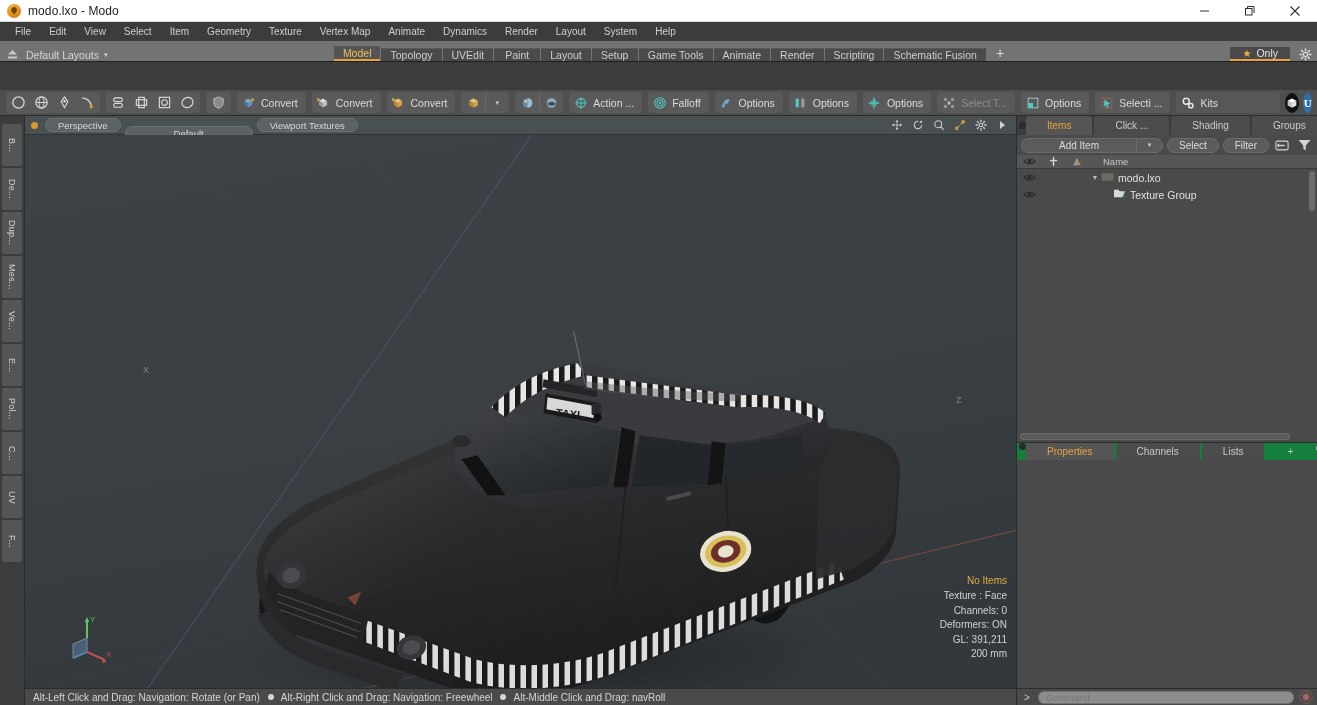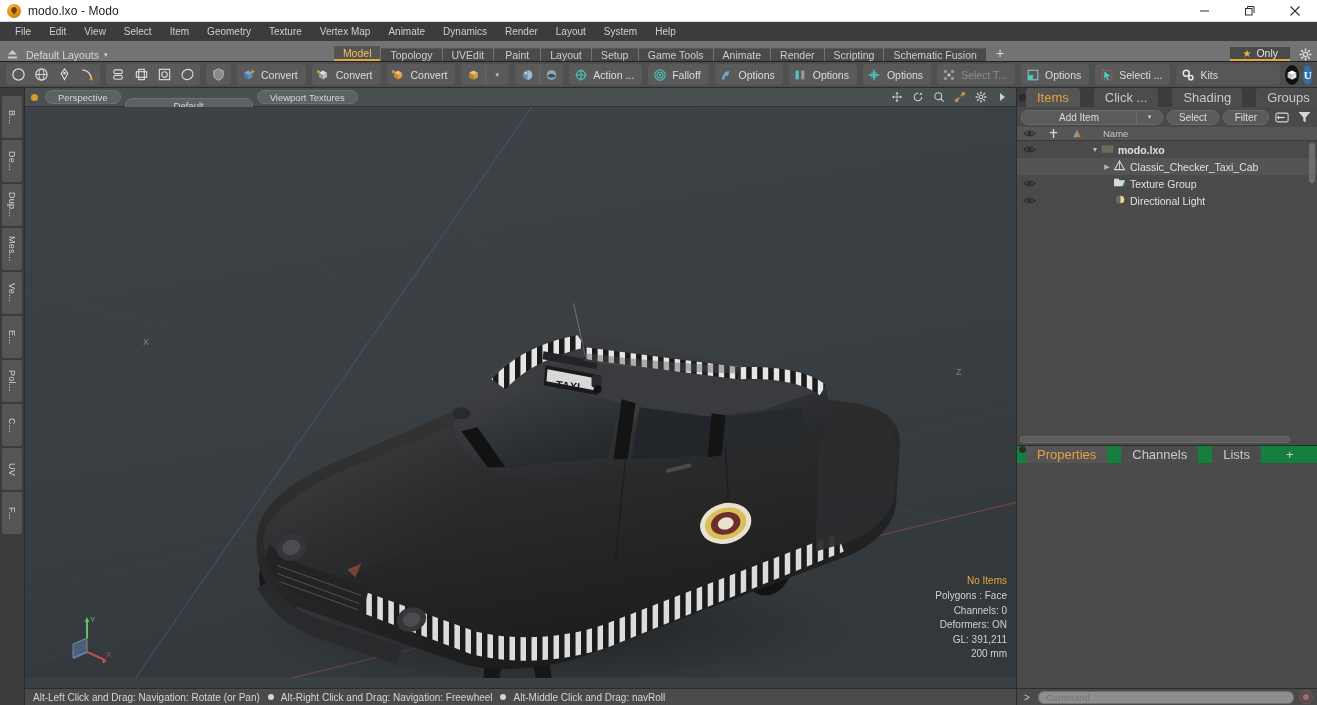--- a/index.html
+++ b/index.html
@@ -73,21 +73,21 @@
     display: flex; align-items: center; gap: 5px; padding: 0 12px;
     font-size: 10.5px; color: #e2e2e2; background: #4a4a4a;
     border-bottom: 2px solid #e8a33d; margin-right: 3px;
   }
   .only-btn .star { color: #f0b440; font-size: 10px; }
   .gear-btn { width: 24px; display: flex; align-items: center; justify-content: center; color: #d8d8d8; }
 
   
   .toolstrip {
     height: 26px; background: #4f4f4f; display: flex; align-items: center;
-    flex: 0 0 26px; padding: 0 3px; gap: 0px; border-bottom: 1px solid #2c2c2c;
+    flex: 0 0 26px; padding: 0 3px; gap: 0px; border-bottom: 1px solid #2c2c2c; margin-top: 28px;
   }
   .tgroup { display: flex; align-items: center; background: #5a5a5a; border-radius: 4px;
             padding: 1px; margin: 0 3px; height: 21px; }
   .tbtn {
     width: 23px; height: 19px; display: flex; align-items: center; justify-content: center;
     border-radius: 3px; color: #d8d8d8;
   }
   .tbtn.sep { border-left: 1px solid #6a6a6a; }
   .tbtn-wide {
     display: flex; align-items: center; gap: 5px; height: 21px; padding: 0 8px 0 4px;
@@ -159,22 +159,22 @@
   }
   .panel-tabbar {
     height: 19px; background: #3c3c3c; display: flex; align-items: stretch; flex: 0 0 19px;
     padding-left: 2px;
   }
   .panel-tabbar .knob {
     width: 14px; display: flex; align-items: center; justify-content: center;
   }
   .knob .kdot { width: 7px; height: 7px; border-radius: 50%; background: #2b2b2b; }
   .ptab {
-    padding: 0 11px; display: flex; align-items: center; font-size: 13px; color: #c9c9c9;
-    background: #4c4c4c; margin-right: 14px; border-radius: 3px 3px 0 0; white-space: nowrap;
+    padding: 0 21px; display: flex; align-items: center; font-size: 10px; color: #c9c9c9;
+    background: #4c4c4c; margin-right: 2px; border-radius: 3px 3px 0 0; white-space: nowrap;
   }
   .ptab.active { color: #e8a33d; background: #555555; }
   .panel-tabbar .grow { flex: 1 1 auto; }
   .ptico { width: 15px; display: flex; align-items: center; justify-content: center; color: #cfcfcf; font-size: 10px; }
 
   .itemtools {
     height: 20px; background: #4a4a4a; display: flex; align-items: center; gap: 4px;
     padding: 0 4px; flex: 0 0 20px;
   }
   .add-item {
@@ -197,21 +197,21 @@
   .lh-col { width: 24px; display: flex; align-items: center; justify-content: center; }
   .lh-name { padding-left: 14px; }
 
   .itemlist { flex: 1 1 auto; background: #4a4a4a; position: relative; overflow: hidden; }
   .ilrow { height: 17px; display: flex; align-items: center; font-size: 10.5px; color: #e0e0e0; }
   .ilrow.sel { background: #545454; }
   .il-eye { width: 24px; display: flex; align-items: center; justify-content: center; }
   .il-c2 { width: 24px; }
   .il-c3 { width: 24px; }
   .il-name { display: flex; align-items: center; gap: 4px; white-space: nowrap; }
-  .il-name.bold { font-weight: bold; }
+  .il-name.bold { font-weight: normal; }
   .il-tri { width: 12px; display: flex; align-items: center; justify-content: center; color: #b9b9b9; font-size: 7px; }
   .scroll-v {
     position: absolute; right: 2px; top: 2px; width: 6px; height: 40px; border-radius: 3px; background: #6d6d6d;
   }
   .scroll-h {
     height: 11px; background: #4a4a4a; display: flex; align-items: center; padding: 0 3px; flex: 0 0 11px;
   }
   .scroll-h .bar { height: 7px; border-radius: 3px; background: #5c5c5c; border: 1px solid #6a6a6a; }
   .props-tabbar {
     height: 18px; background: #15803d; display: flex; align-items: stretch; flex: 0 0 18px;
@@ -793,21 +793,21 @@
 
             <path d="M806 300 C846 306 872 320 872 342 L868 392 C862 412 842 428 818 436
                      L790 444 L792 346 Z" fill="#2b2c2e" opacity="0.95"></path>
 
             <path d="M560 246 C610 252 668 258 716 258 L712 266 C662 266 606 260 558 254 Z" fill="#54565a" opacity="0.4"></path>
           </g>
         </svg>
 
         <div class="vp-info">
           <div class="first">No Items</div>
-          <div>Polygons : Face</div>
+          <div>Texture : Face</div>
           <div>Channels: 0</div>
           <div>Deformers: ON</div>
           <div>GL: 391,211</div>
           <div>200 mm</div>
         </div>
 
         <svg class="vp-axis" viewBox="0 0 60 60">
           <path d="M14 34 L28 28 L28 42 L14 48 Z" fill="#5a7fa8" opacity="0.55" stroke="#b8cde0" stroke-width="1"></path>
           <line x1="28" y1="28" x2="28" y2="10" stroke="#5ec45e" stroke-width="2"></line>
           <polygon points="28,7 25.6,12 30.4,12" fill="#5ec45e"></polygon>
@@ -930,35 +930,20 @@
             <span>
               <svg width="13" height="11" viewBox="0 0 14 12">
                 <rect x="0.5" y="2.5" width="13" height="8" rx="1" fill="#6b6b60"></rect>
                 <path d="M0.5 2.5 L4 0.5 L6 2.5 Z M5 2.5 L8.5 0.5 L10.5 2.5 Z M9.5 2.5 L13 0.5 L13.5 2.5 Z" fill="#4e4e46"></path>
               </svg>
             </span>
             <span>modo.lxo</span>
           </div>
         </div>
 
-        <div class="ilrow sel">
-          <div class="il-eye"></div>
-          <div class="il-c2"></div>
-          <div class="il-c3"></div>
-          <div class="il-tri" style="margin-left:12px;">▶</div>
-          <div class="il-name">
-            <span>
-              <svg width="13" height="11" viewBox="0 0 14 12">
-                <path d="M7 1 L12.5 10.5 L1.5 10.5 Z" fill="none" stroke="#d8d8d8" stroke-width="1.1"></path>
-                <line x1="7" y1="1" x2="7" y2="10.5" stroke="#d8d8d8" stroke-width="0.9"></line>
-              </svg>
-            </span>
-            <span>Classic_Checker_Taxi_Cab</span>
-          </div>
-        </div>
 
         <div class="ilrow">
           <div class="il-eye">
             <svg width="13" height="9" viewBox="0 0 14 10">
               <path d="M0.8 5 Q7 -0.5 13.2 5 Q7 10.5 0.8 5 Z" fill="none" stroke="#2c2c2c" stroke-width="1.2"></path>
               <circle cx="7" cy="5" r="2.1" fill="#2c2c2c"></circle>
             </svg>
           </div>
           <div class="il-c2"></div>
           <div class="il-c3"></div>
@@ -967,40 +952,20 @@
             <span>
               <svg width="13" height="11" viewBox="0 0 14 12">
                 <path d="M1 2 L6 2 L7 3.6 L13 3.6 L13 10 L1 10 Z" fill="#2e7d4f"></path>
                 <path d="M1 2 L6 2 L7 3.6 L13 3.6 L10 10 L1 10 Z" fill="#d8d8d8"></path>
               </svg>
             </span>
             <span>Texture Group</span>
           </div>
         </div>
 
-        <div class="ilrow">
-          <div class="il-eye">
-            <svg width="13" height="9" viewBox="0 0 14 10">
-              <path d="M0.8 5 Q7 -0.5 13.2 5 Q7 10.5 0.8 5 Z" fill="none" stroke="#2c2c2c" stroke-width="1.2"></path>
-              <circle cx="7" cy="5" r="2.1" fill="#2c2c2c"></circle>
-            </svg>
-          </div>
-          <div class="il-c2"></div>
-          <div class="il-c3"></div>
-          <div class="il-tri" style="margin-left:12px;"></div>
-          <div class="il-name">
-            <span>
-              <svg width="13" height="11" viewBox="0 0 14 12">
-                <circle cx="8" cy="6" r="4.2" fill="#e8d78a"></circle>
-                <path d="M8 1.8 A4.2 4.2 0 0 0 8 10.2 Z" fill="#5a6a78"></path>
-              </svg>
-            </span>
-            <span>Directional Light</span>
-          </div>
-        </div>
         <div class="scroll-v"></div>
       </div>
 
       <div class="scroll-h">
         <div class="bar" style="width:270px;"></div>
       </div>
 
       <div class="props-tabbar">
         <div class="knob">
             <div class="kdot"></div>

